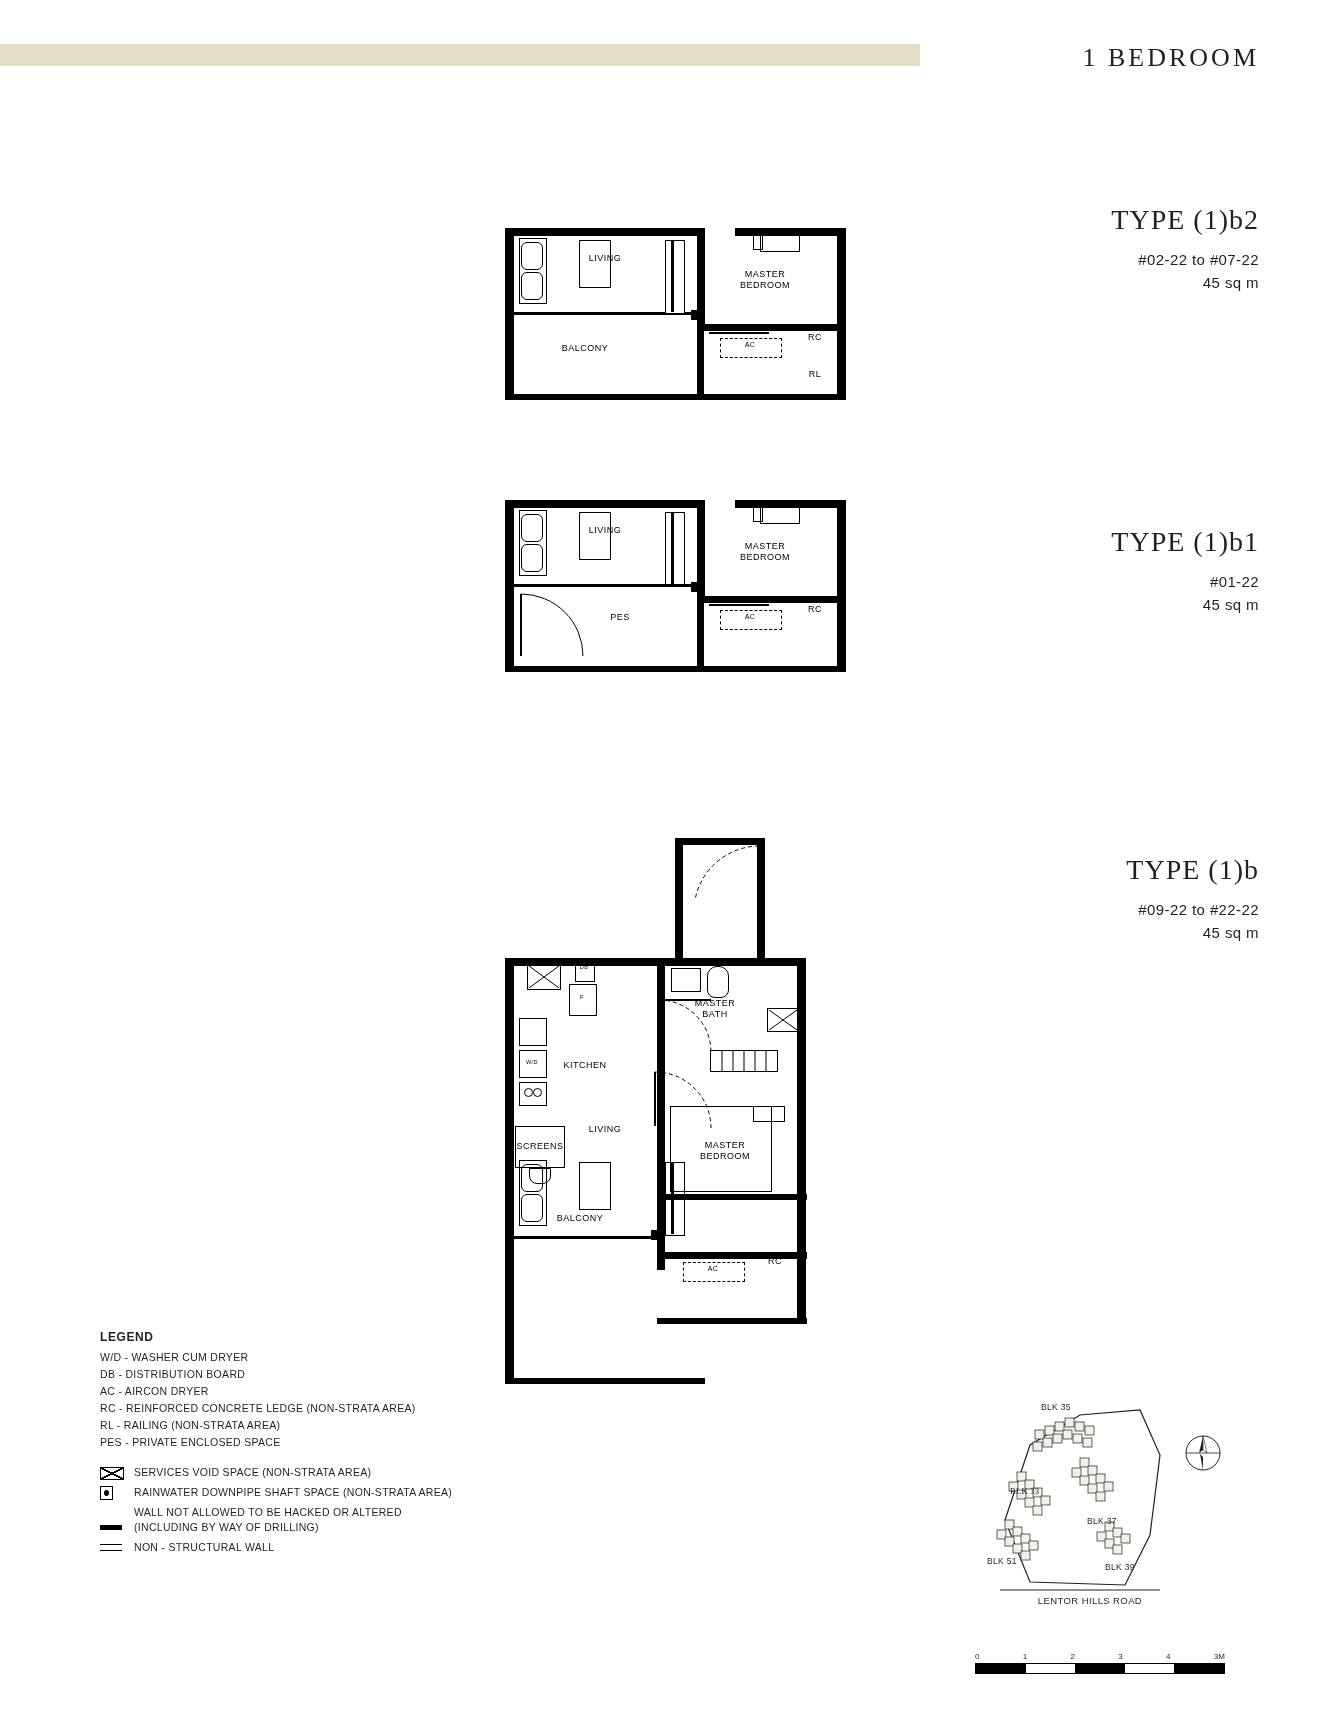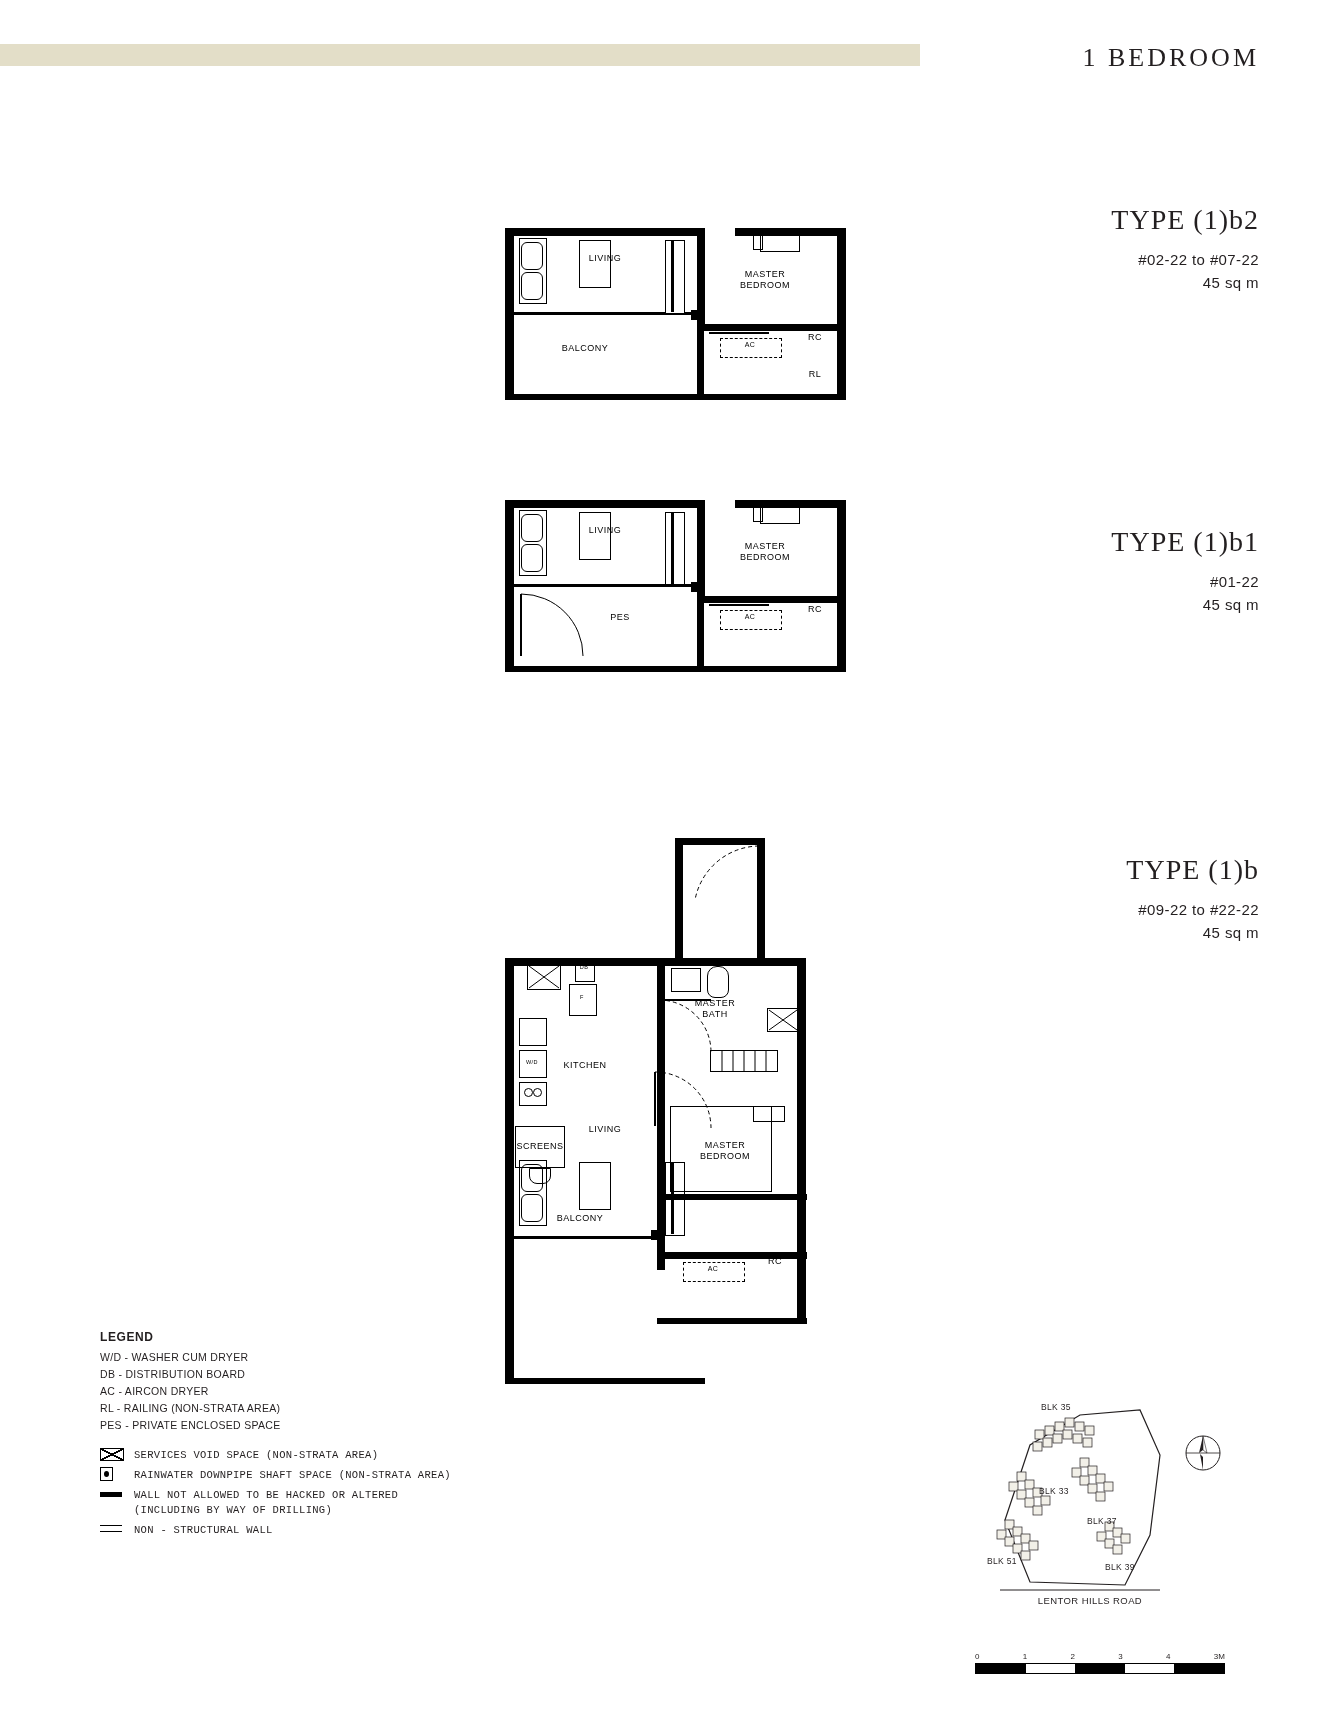--- a/index.html
+++ b/index.html
@@ -38,21 +38,21 @@
   .lbl.xs{font-size:5.5px;}
   .box{position:absolute;border:1px solid #000;}
   .box-d{position:absolute;border:1px dashed #000;}
   .hatch{position:absolute;background:#000;}
 
   
   .legend{position:absolute;left:100px;top:1330px;width:640px;}
   .legend-title{font-size:12px;font-weight:bold;letter-spacing:.6px;margin-bottom:5px;}
   .legend-line{font-size:10.5px;letter-spacing:.3px;line-height:1.62;}
   .legend-sym{margin-top:14px;}
-  .sym-row{display:flex;align-items:flex-start;margin-bottom:6px;font-family:Liberation Mono, monospace;}
+  .sym-row{display:flex;align-items:flex-end;margin-bottom:6px;}
   .sym-key{width:34px;flex:0 0 34px;display:flex;align-items:center;justify-content:flex-start;height:12px;}
   .sym-txt{font-size:10.5px;letter-spacing:.3px;line-height:1.35;}
   .sym-void{width:22px;height:11px;border:1px solid #000;position:relative;}
   .sym-void:before,.sym-void:after{
     content:"";position:absolute;left:0;top:0;width:100%;height:100%;
   }
   .sym-void:before{background:linear-gradient(to top right,transparent 45%,#000 46%,#000 54%,transparent 55%);}
   .sym-void:after{background:linear-gradient(to bottom right,transparent 45%,#000 46%,#000 54%,transparent 55%);}
   .sym-rd{width:11px;height:12px;border:1px solid #000;position:relative;}
   .sym-rd:after{content:"";position:absolute;left:3px;top:3px;width:5px;height:6px;background:#000;border-radius:50%;}
@@ -289,20 +289,21 @@
     <div class="lbl" style="left:35px;top:375px;width:80px;">BALCONY</div>
     <div class="lbl sm" style="left:188px;top:427px;width:40px;">AC</div>
     <div class="lbl" style="left:250px;top:418px;width:40px;">RC</div>
   </div>
 
   <div class="legend">
     <div class="legend-title">LEGEND</div>
     <div class="legend-line">W/D - WASHER CUM DRYER</div>
     <div class="legend-line">DB - DISTRIBUTION BOARD</div>
     <div class="legend-line">AC - AIRCON DRYER</div>
+    <div class="legend-line">RC - REINFORCED CONCRETE LEDGE (NON-STRATA AREA)</div>
     <div class="legend-line">RL - RAILING (NON-STRATA AREA)</div>
     <div class="legend-line">PES - PRIVATE ENCLOSED SPACE</div>
 
     <div class="legend-sym">
       <div class="sym-row">
         <div class="sym-key">
             <div class="sym-void"></div>
           </div>
         <div class="sym-txt">SERVICES VOID SPACE (NON-STRATA AREA)</div>
       </div>
@@ -378,21 +379,21 @@
           <rect x="138" y="128" width="9" height="9"></rect>
         <rect x="146" y="134" width="9" height="9"></rect>
           <rect x="122" y="132" width="9" height="9"></rect>
         <rect x="130" y="139" width="9" height="9"></rect>
           <rect x="138" y="145" width="9" height="9"></rect>
       </g>
       <line x1="25" y1="190" x2="185" y2="190" stroke="#231f20" stroke-width="1"></line>
     </svg>
 
     <div class="blk" style="left:66px;top:2px;">BLK 35</div>
-    <div class="blk" style="left:64px;top:86px;">BLK 33</div>
+    <div class="blk" style="left:35px;top:86px;font-family:Liberation Serif, serif;">BLK 33</div>
     <div class="blk" style="left:112px;top:116px;">BLK 37</div>
     <div class="blk" style="left:12px;top:156px;">BLK 51</div>
     <div class="blk" style="left:130px;top:162px;">BLK 39</div>
 
     <div class="site-road">LENTOR HILLS ROAD</div>
 
     <svg class="compass" viewBox="0 0 46 46">
       <circle cx="23" cy="23" r="17" fill="none" stroke="#231f20" stroke-width="1"></circle>
       <path d="M23 6 L19 23 L23 20 Z" fill="#231f20"></path>
       <path d="M23 6 L27 23 L23 20 Z" fill="#fff" stroke="#231f20" stroke-width="0.6"></path>

